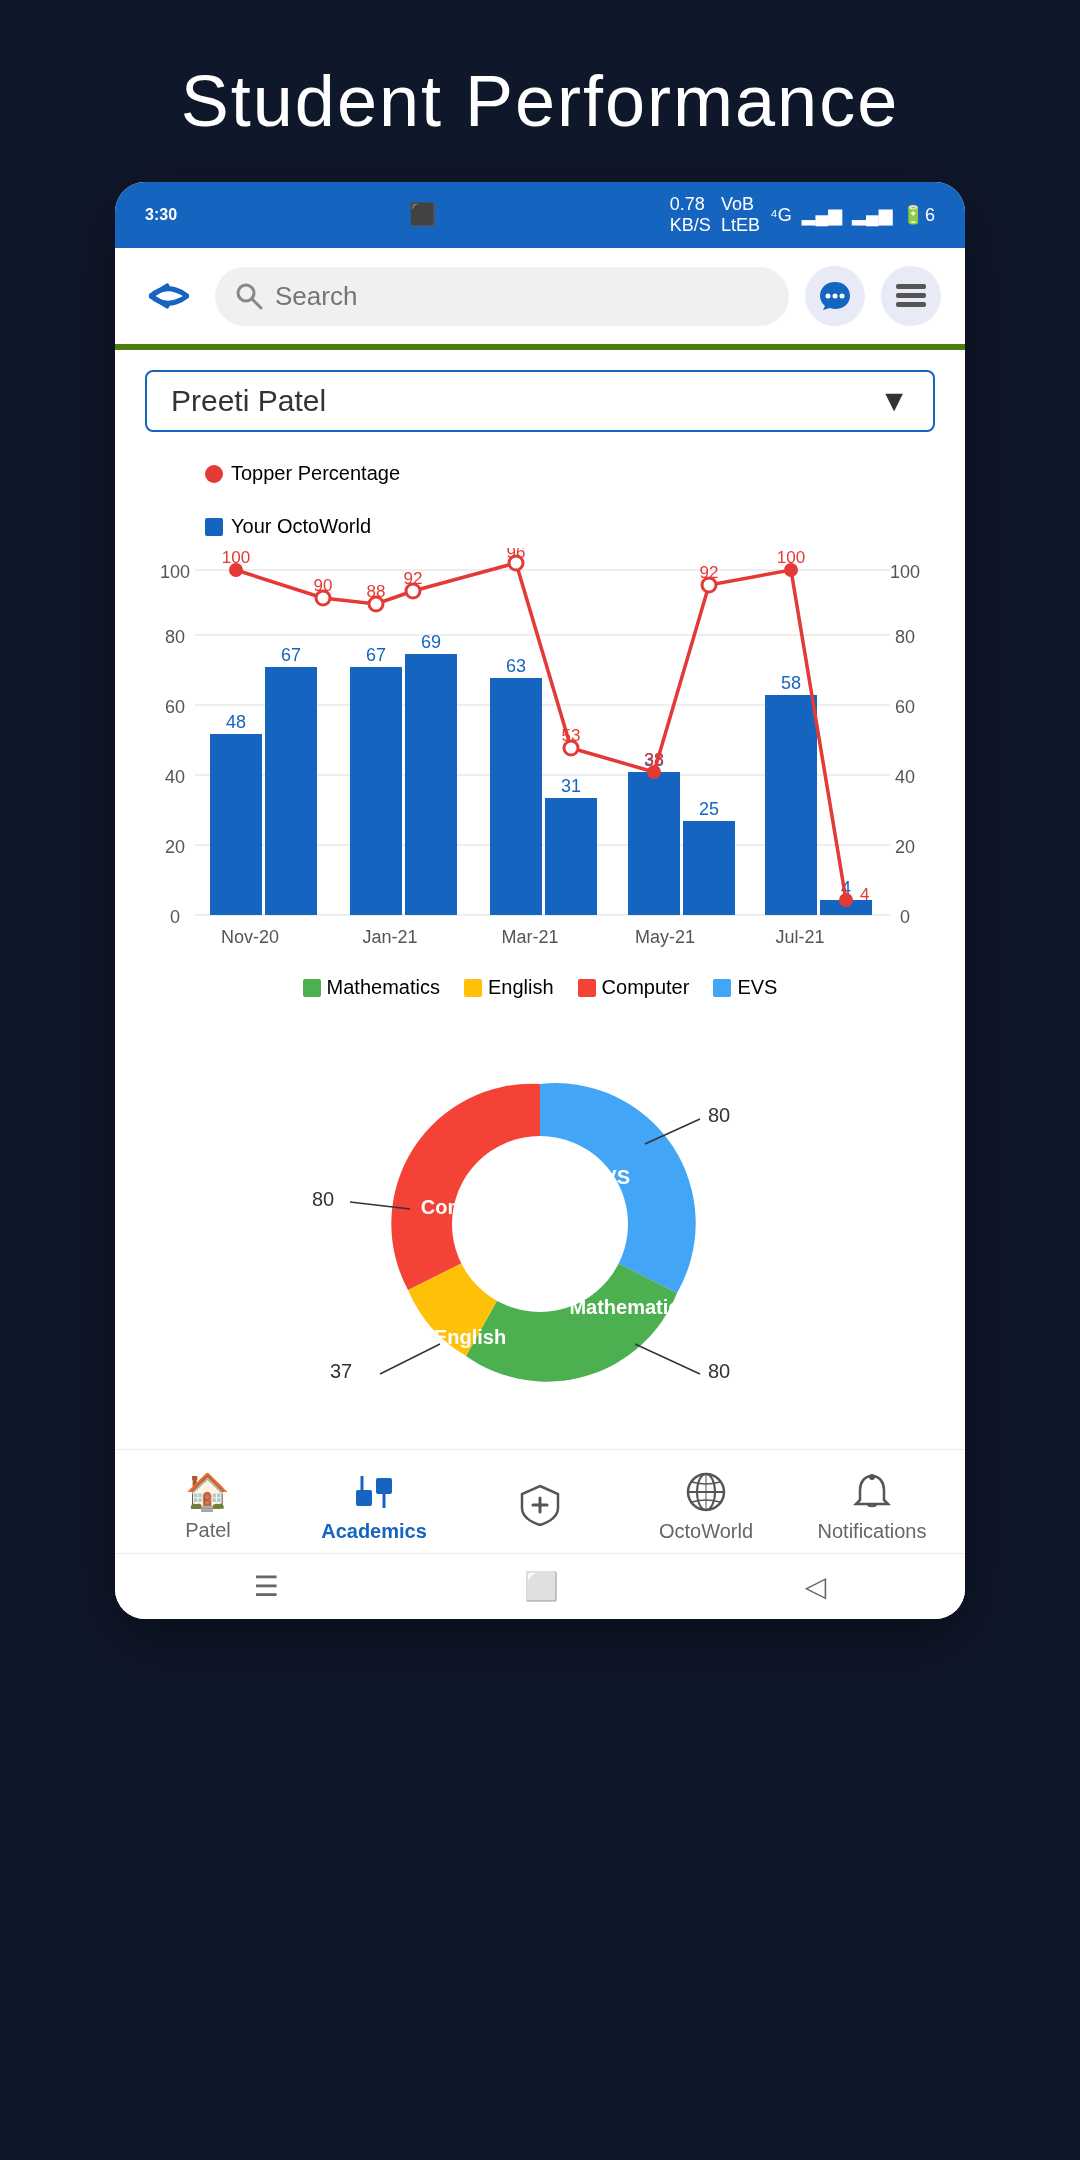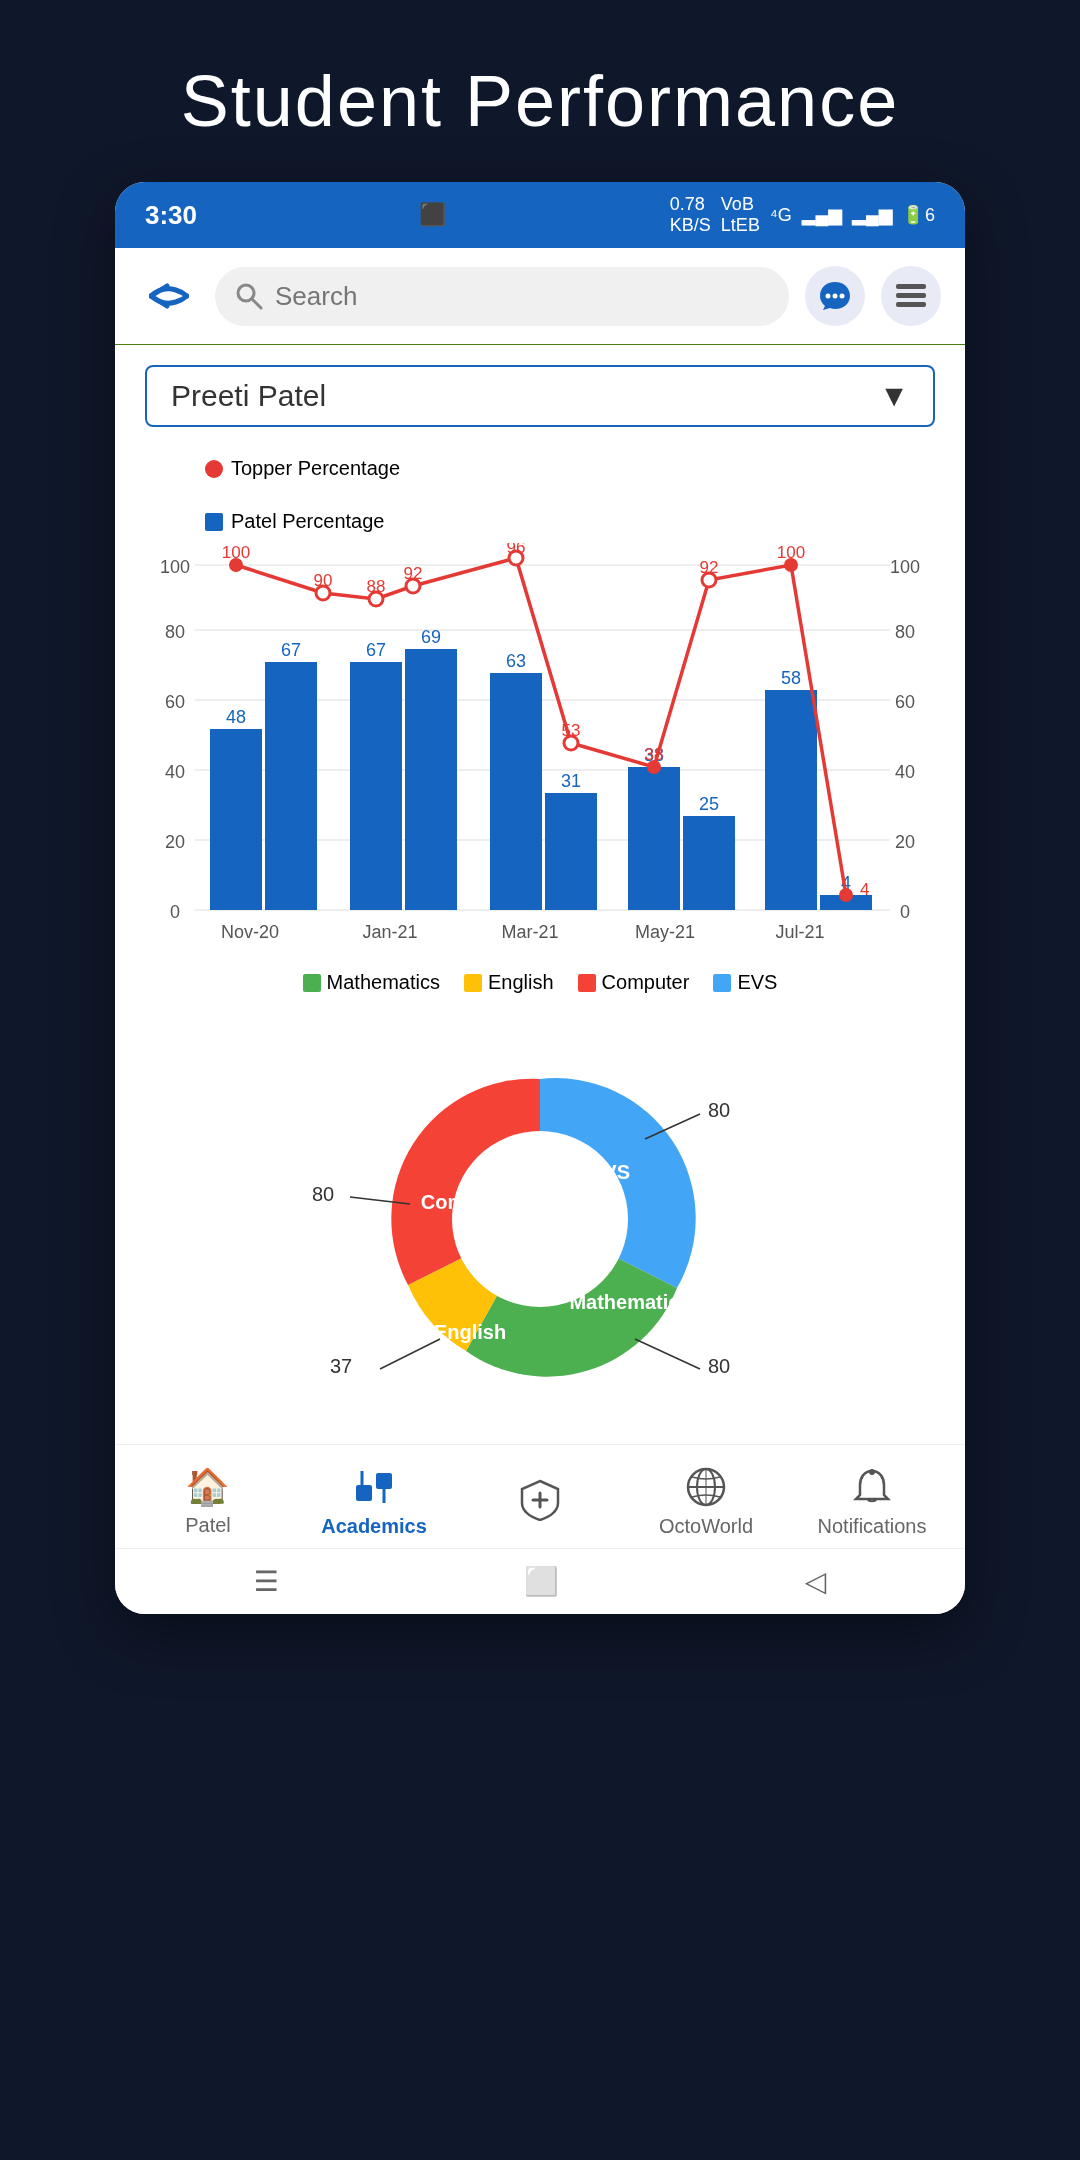--- a/index.html
+++ b/index.html
@@ -29,30 +29,30 @@
     
     .status-bar {
       background: #1565c0;
       display: flex;
       justify-content: space-between;
       align-items: center;
       padding: 12px 30px;
       color: white;
       font-size: 22px;
     }
-    .status-left { font-weight: bold; font-size: 26px; }
+    .status-left { font-weight: bold; font-size: 16px; }
     .status-right { display: flex; align-items: center; gap: 10px; font-size: 18px; }
     
     .top-nav {
       background: white;
       display: flex;
       align-items: center;
       padding: 18px 24px;
       gap: 16px;
-      border-bottom: 1px solid #4d7c0f;
+      border-bottom: 6px solid #4d7c0f;
     }
     .back-btn {
       width: 60px; height: 60px;
       display: flex; align-items: center; justify-content: center;
       cursor: pointer;
     }
     .search-bar {
       flex: 1;
       background: #f0f0f0;
       border-radius: 30px;
@@ -224,21 +224,21 @@
       </div>
 
       <div class="chart-container">
         <div class="legend-top">
           <div class="legend-item">
             <div class="legend-dot" style="background:#e53935;"></div>
             <span>Topper Percentage</span>
           </div>
           <div class="legend-item">
             <div class="legend-dot" style="background:#1565c0; border-radius:2px;width:18px;height:18px;"></div>
-            <span>Patel Percentage</span>
+            <span>Your OctoWorld</span>
           </div>
         </div>
 
         <div class="chart-wrapper">
           <svg class="bar-chart-svg" viewBox="0 0 790 420" xmlns="http://www.w3.org/2000/svg">
 
             <text x="30" y="30" font-size="18" fill="#555" text-anchor="middle">100</text>
             <text x="30" y="95" font-size="18" fill="#555" text-anchor="middle">80</text>
             <text x="30" y="165" font-size="18" fill="#555" text-anchor="middle">60</text>
             <text x="30" y="235" font-size="18" fill="#555" text-anchor="middle">40</text>

